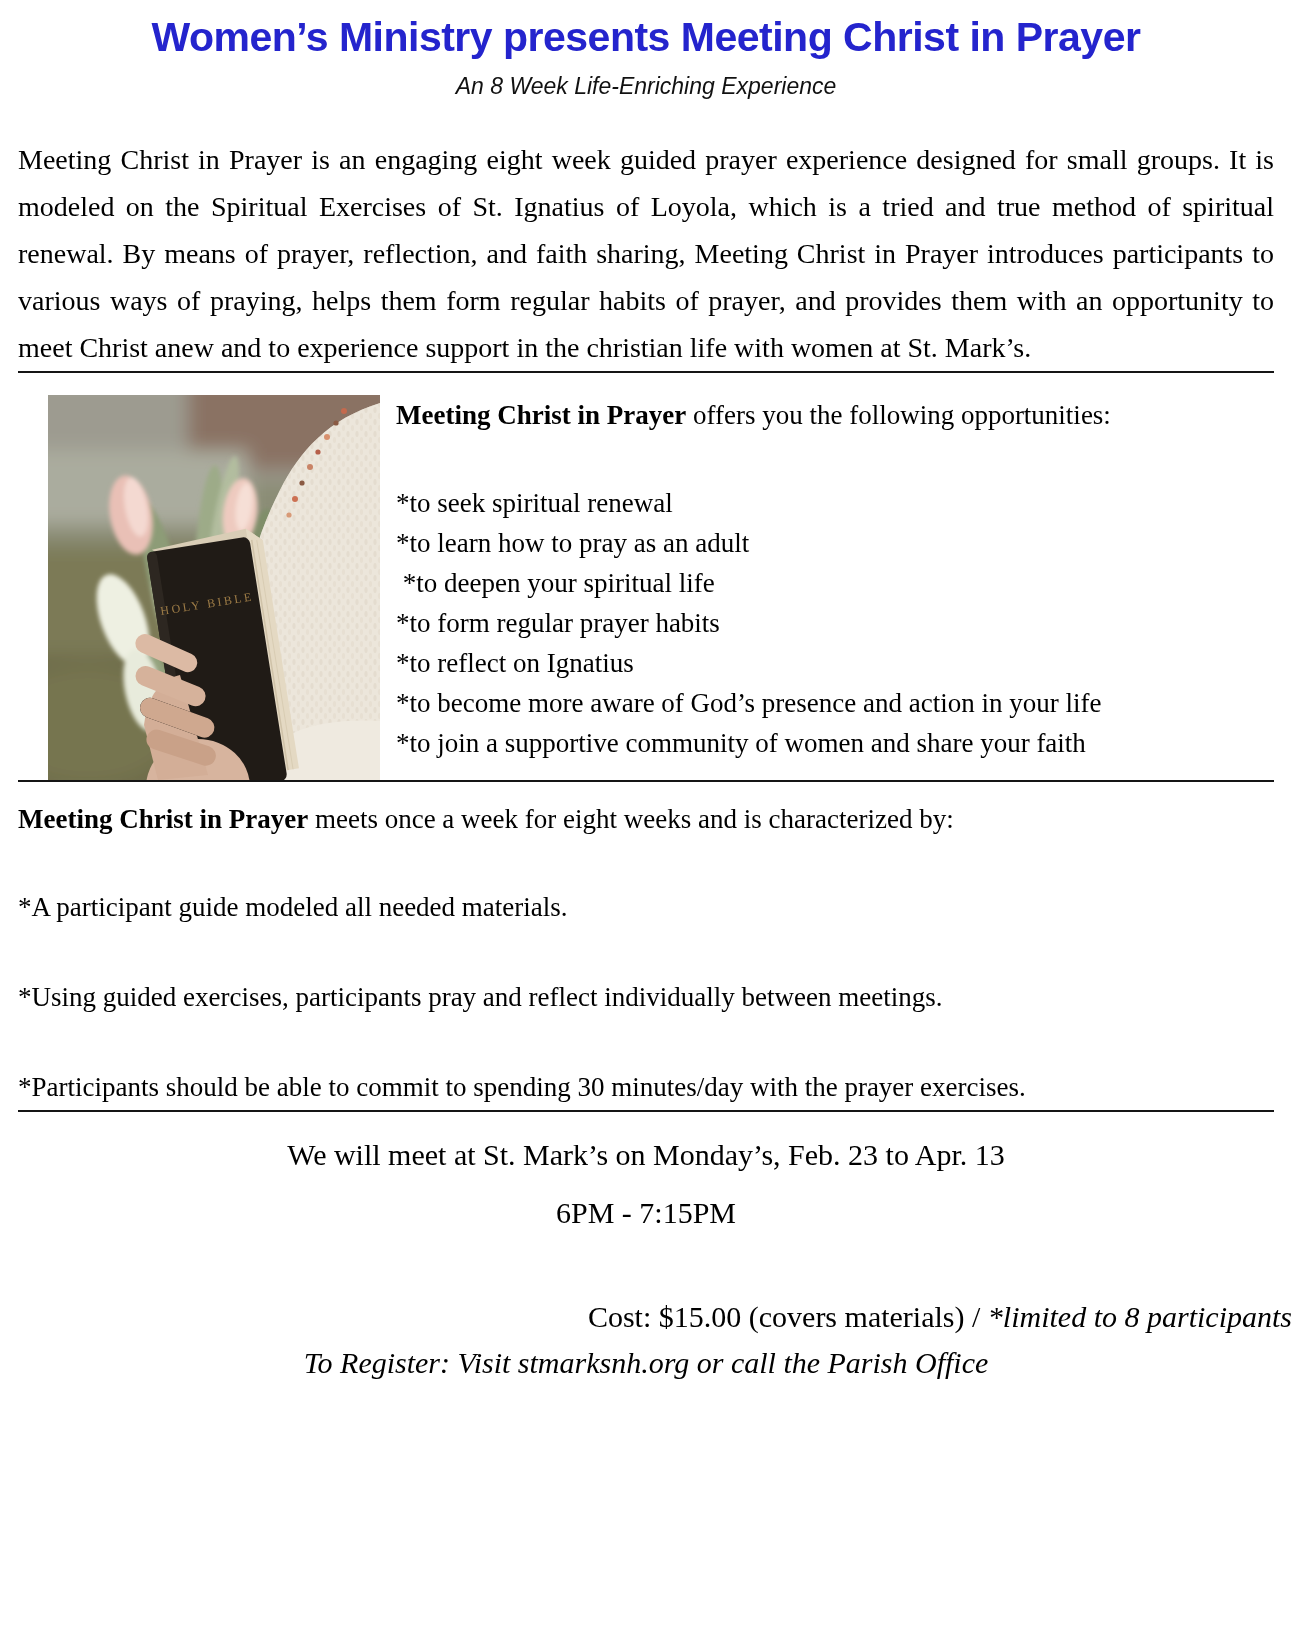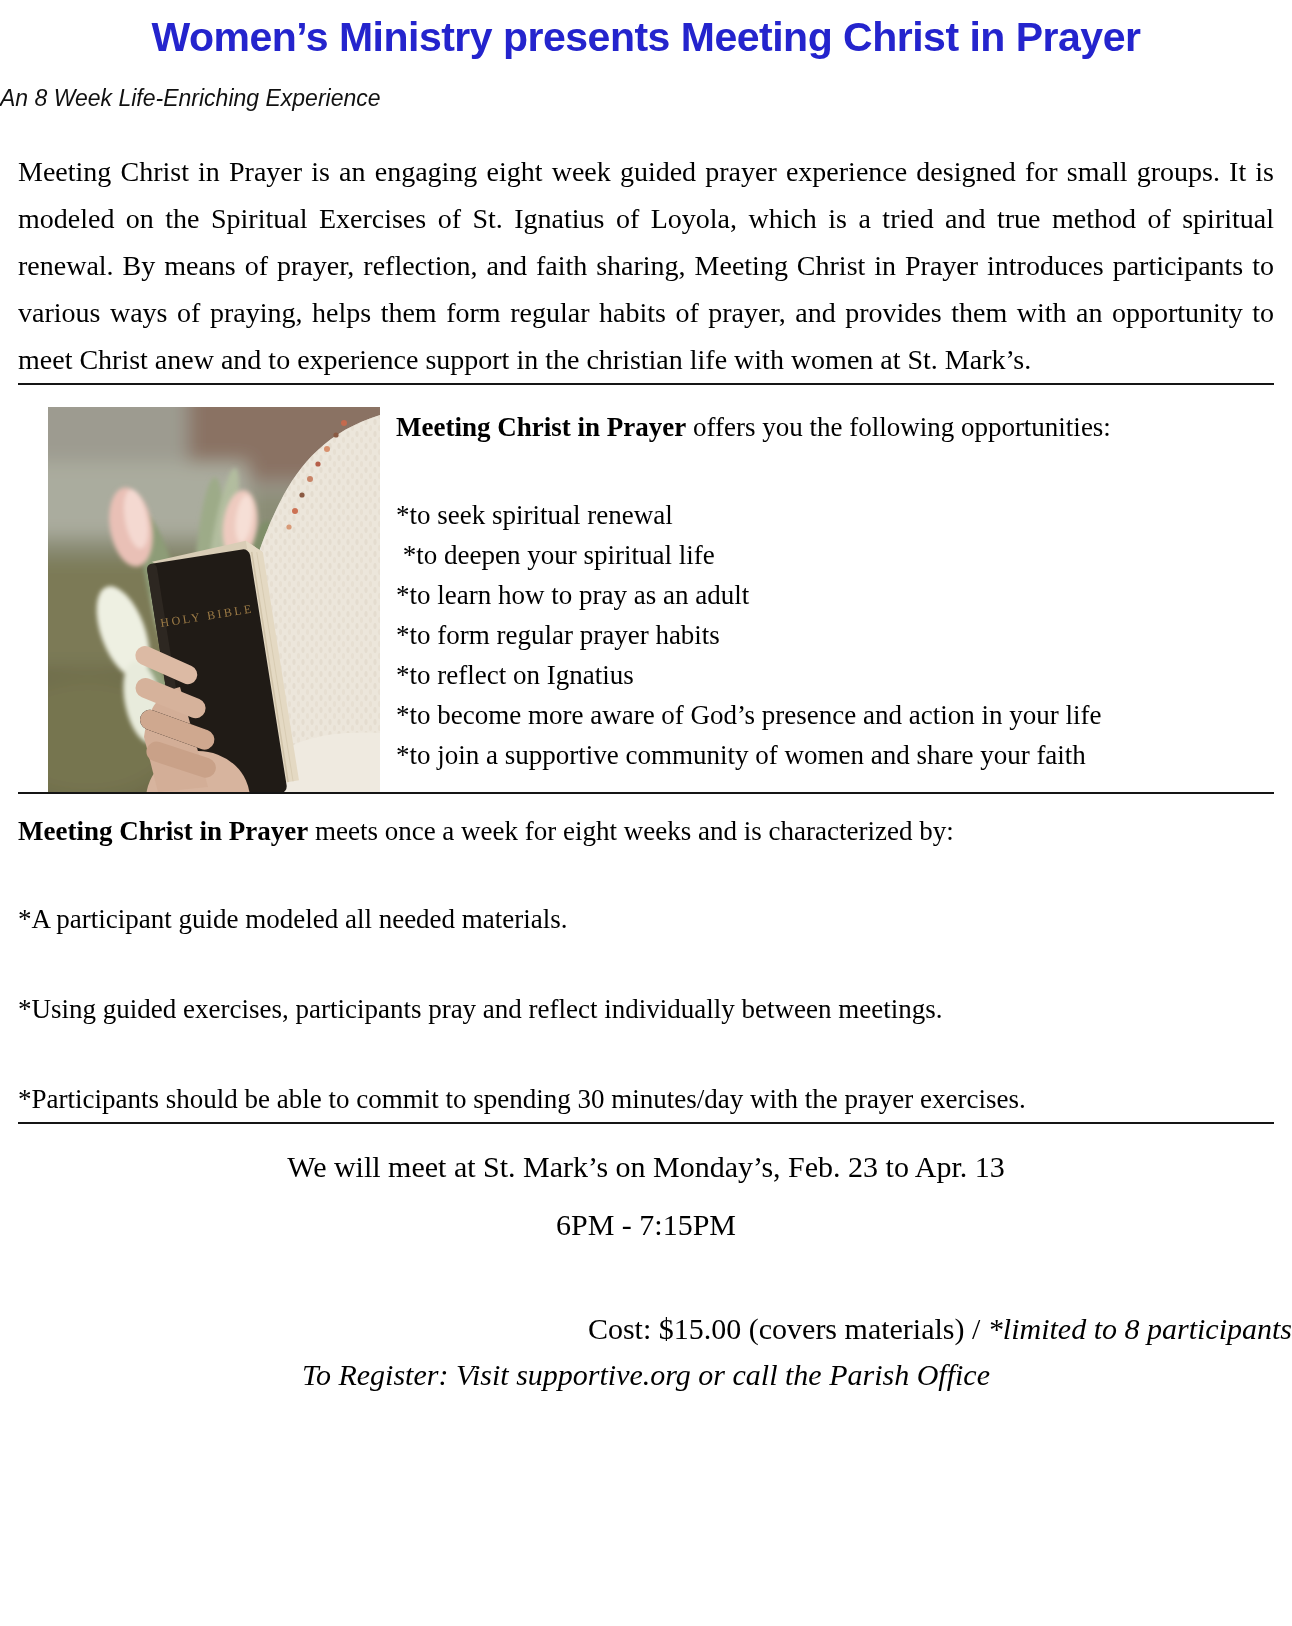--- a/index.html
+++ b/index.html
@@ -15,25 +15,25 @@
 
   .title {
     text-align: center;
     font-family: "Liberation Sans", sans-serif;
     font-weight: 800;
     font-size: 41px;
     letter-spacing: -0.5px;
     color: #2424cd;
   }
   .subtitle {
-    text-align: left;
+    text-align: center;
     font-family: "Liberation Sans", sans-serif;
     font-style: italic;
     font-size: 23px;
-    margin-top: 24px;
+    margin-top: 12px;
     color: #111111;
   }
 
   .intro {
     margin: 36px 18px 0 18px;
     font-size: 28px;
     line-height: 47px;
     text-align: justify;
   }
 
@@ -199,22 +199,22 @@
         </g>
       </svg>
     </div>
 
     <div class="col-right">
       <div class="lead">
         <b class="lead-bold">Meeting Christ in Prayer</b><span> offers you the following opportunities:</span>
       </div>
       <ul class="opps-list">
         <li>*to seek spiritual renewal</li>
+        <li>*to learn how to pray as an adult</li>
         <li> *to deepen your spiritual life</li>
-        <li>*to learn how to pray as an adult</li>
         <li>*to form regular prayer habits</li>
         <li>*to reflect on Ignatius</li>
         <li>*to become more aware of God’s presence and action in your life</li>
         <li>*to join a supportive community of women and share your faith</li>
       </ul>
     </div>
   </div>
 
   <hr class="rule rule-2">
 
@@ -231,16 +231,16 @@
 
   <div class="meet-block">
     <div class="meet-line">We will meet at St. Mark’s on Monday’s, Feb. 23 to Apr. 13</div>
     <div class="meet-line">6PM - 7:15PM</div>
   </div>
 
   <div class="footer-block">
     <div class="cost-line">
       <span>Cost: $15.00 (covers materials) / </span><span class="italic">*limited to 8 participants</span>
     </div>
-    <div class="register-line">To Register: Visit supportive.org or call the Parish Office</div>
+    <div class="register-line">To Register: Visit stmarksnh.org or call the Parish Office</div>
   </div>
 
 </div>
 
 </body></html>

